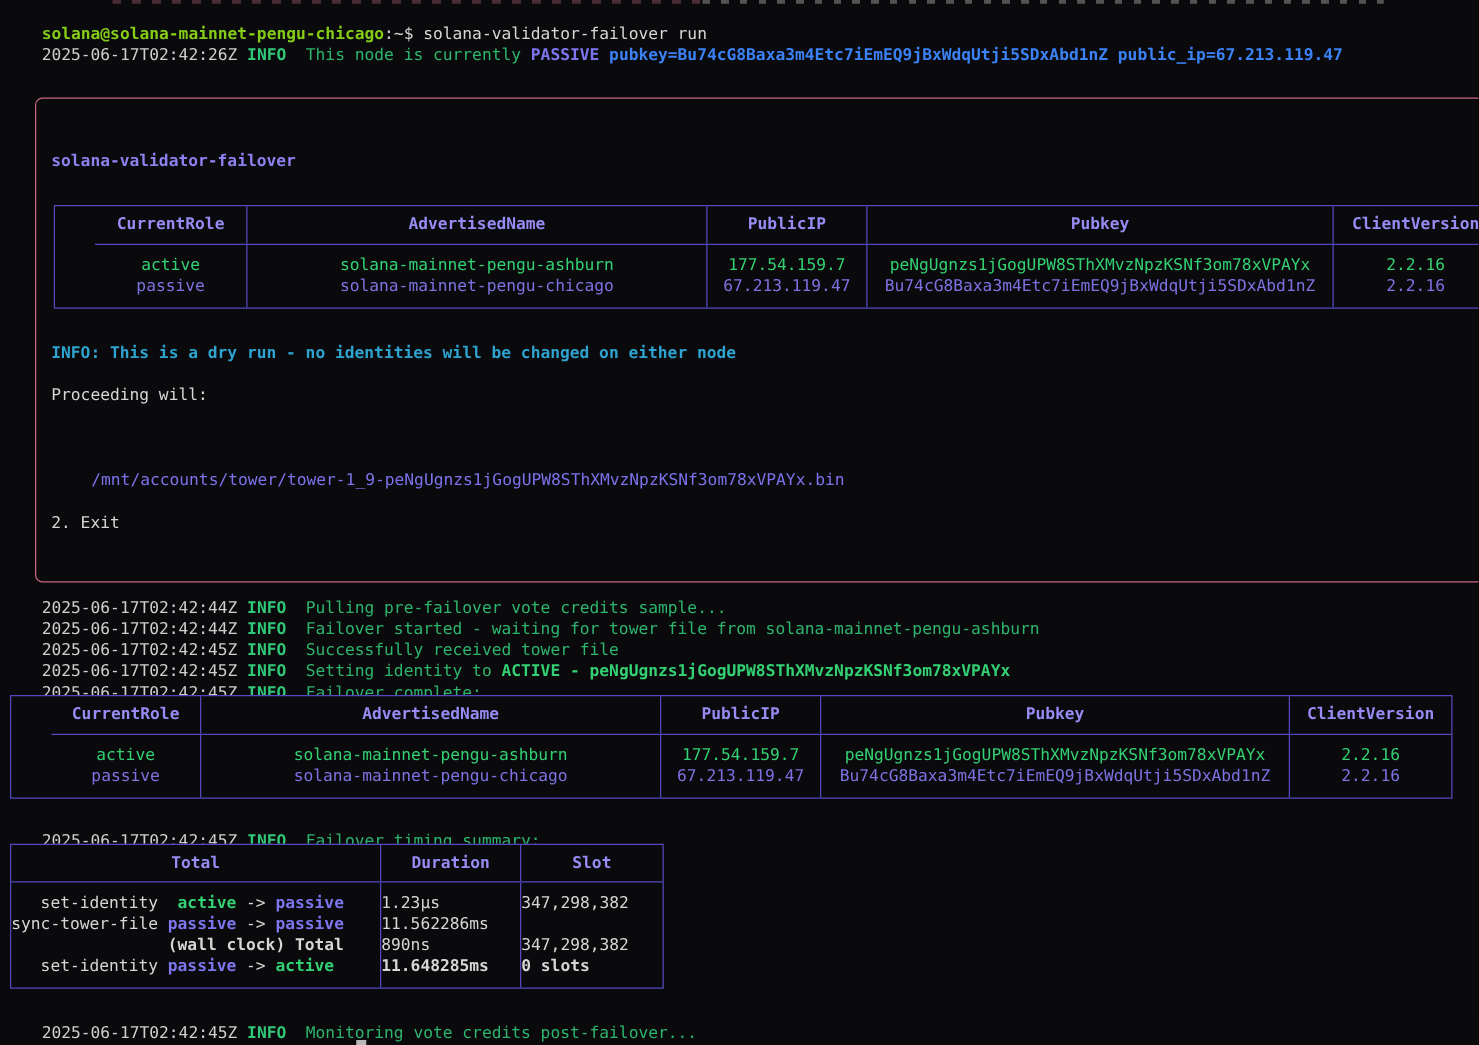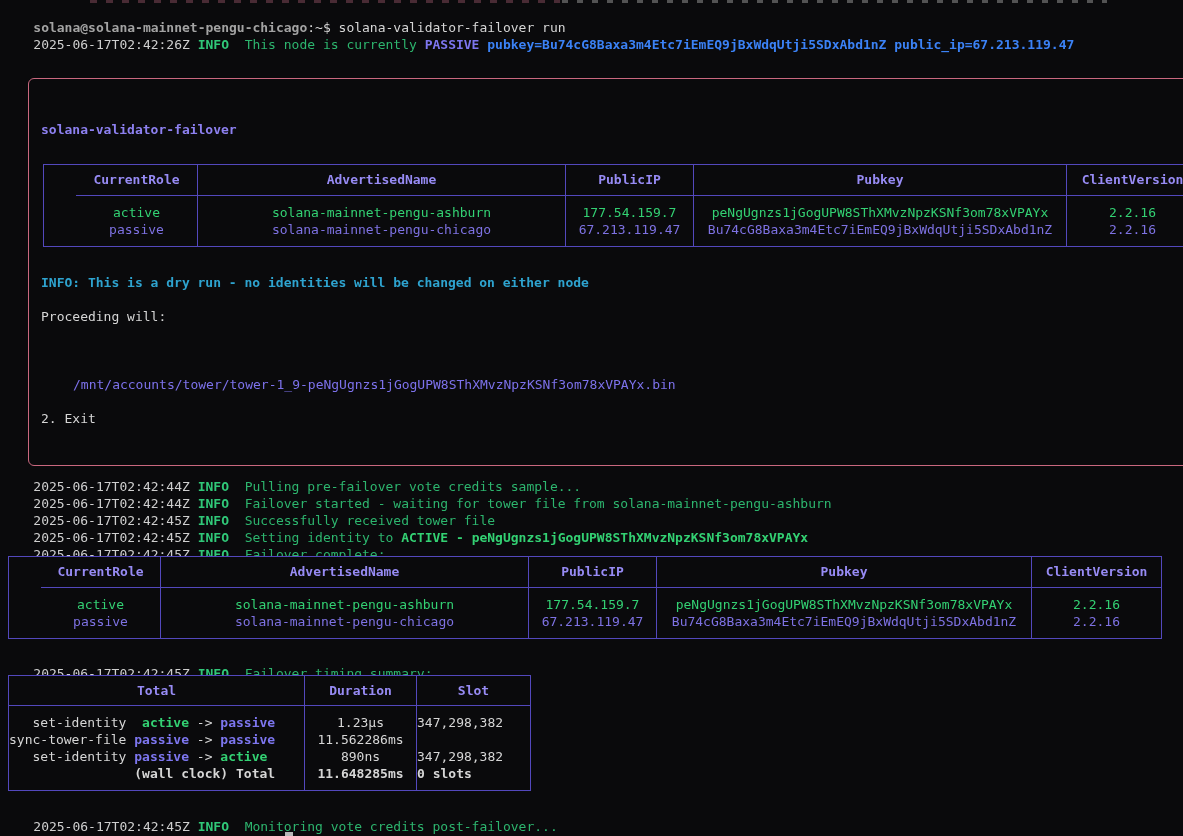--- a/index.html
+++ b/index.html
@@ -11,21 +11,21 @@
   }
   .ln{position:absolute;left:2px;white-space:pre;}
   .ts{color:#cfcfcf;}
   .lvl{color:#30c878;font-weight:bold;margin-left:7.83px;}
   .msg{margin-left:15.65px;}
   .green{color:#2db56e;}
   .green-b{color:#33d173;font-weight:bold;}
   .white{color:#d6d6d6;}
   .gray{color:#3b82f6;font-weight:bold;}
   .violet-b{color:#7d76ef;font-weight:bold;}
-  .lime-b{color:#a3a3a3;font-weight:bold;}
+  .lime-b{color:#84cc16;font-weight:bold;}
   .cyan-b{color:#2ea3cf;font-weight:bold;}
   .path-b{color:#7d72ec;font-weight:normal;}
   .title-b{color:#8d80f0;font-weight:bold;}
   .bold{font-weight:bold;}
 
   
   .fbox{position:absolute;left:8px;top:78px;width:1165px;height:386px;
         border:1px solid #c9687f;border-radius:6px;margin-left:20px;}
   .fbox .inner{position:absolute;white-space:pre;}
 
@@ -38,21 +38,21 @@
   .head .cell{height:30px;line-height:30px;font-weight:bold;color:#978bf4;}
   .body .cell{padding:8px 0;}
   .cell .l{height:17px;line-height:17px;white-space:pre;}
   .row-active{color:#33d173;}
   .row-passive{color:#7e72e3;}
 
   
   .ttable{position:absolute;border:1px solid #5348bd;background:#0a0a0c;}
   .ttable .head .cell{height:29px;line-height:29px;}
   .stage-cell{text-align:left;padding:8px 0 8px 20px;}
-  .dur-cell{text-align:center;padding:8px 10px 8px 0;}
+  .dur-cell{text-align:left;padding:8px 10px 8px 0;}
   .slot-cell{text-align:left;padding:8px 0 8px 10px;}
 
   
   .frag{position:absolute;top:0;height:3px;opacity:.75;}
   .frag.left{left:90px;width:470px;
     background:repeating-linear-gradient(90deg,#5e3642 0 7px,transparent 7px 16px);}
   .frag.right{left:562px;width:545px;
     background:repeating-linear-gradient(90deg,#6b6b6b 0 6px,transparent 6px 15px);}
 
   
@@ -170,22 +170,22 @@
   <div class="ttable" style="left:8px;top:675px">
     <div class="trow head">
       <div class="cell" style="width:296px">Total</div>
       <div class="cell" style="width:112px">Duration</div>
       <div class="cell" style="width:113px">Slot</div>
     </div>
     <div class="trow body">
       <div class="cell stage-cell" style="width:296px">
         <div class="l"><span class="white">   set-identity  </span><span class="green-b">active</span><span class="white"> -&gt; </span><span class="violet-b">passive</span></div>
         <div class="l"><span class="white">sync-tower-file </span><span class="violet-b">passive</span><span class="white"> -&gt; </span><span class="violet-b">passive</span></div>
+        <div class="l bold white">                (wall clock) Total</div>
         <div class="l"><span class="white">   set-identity </span><span class="violet-b">passive</span><span class="white"> -&gt; </span><span class="green-b">active</span></div>
-        <div class="l bold white">                (wall clock) Total</div>
       </div>
       <div class="cell dur-cell" style="width:112px">
         <div class="l white">1.23µs</div>
         <div class="l white">11.562286ms</div>
         <div class="l white">890ns</div>
         <div class="l white bold">11.648285ms</div>
       </div>
       <div class="cell slot-cell" style="width:113px">
         <div class="l white">347,298,382</div>
         <div class="l white"></div>

